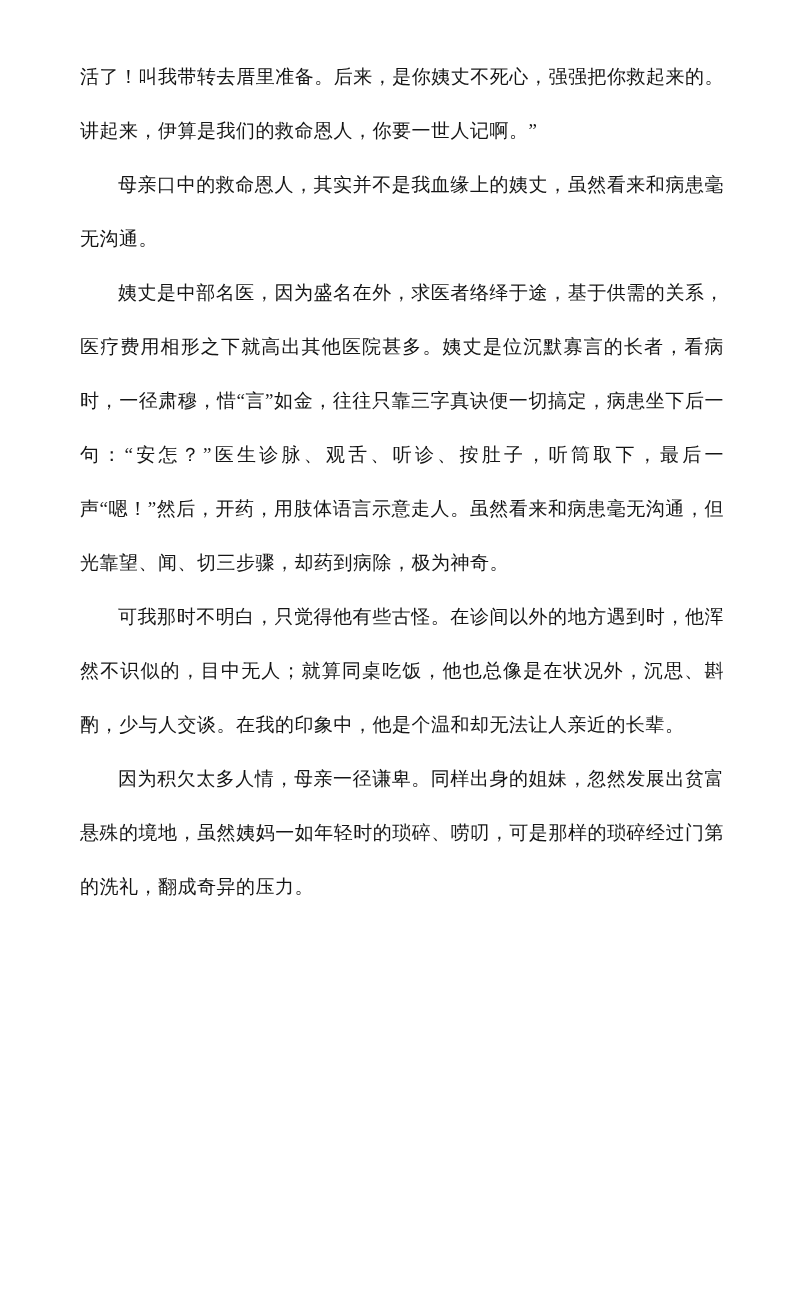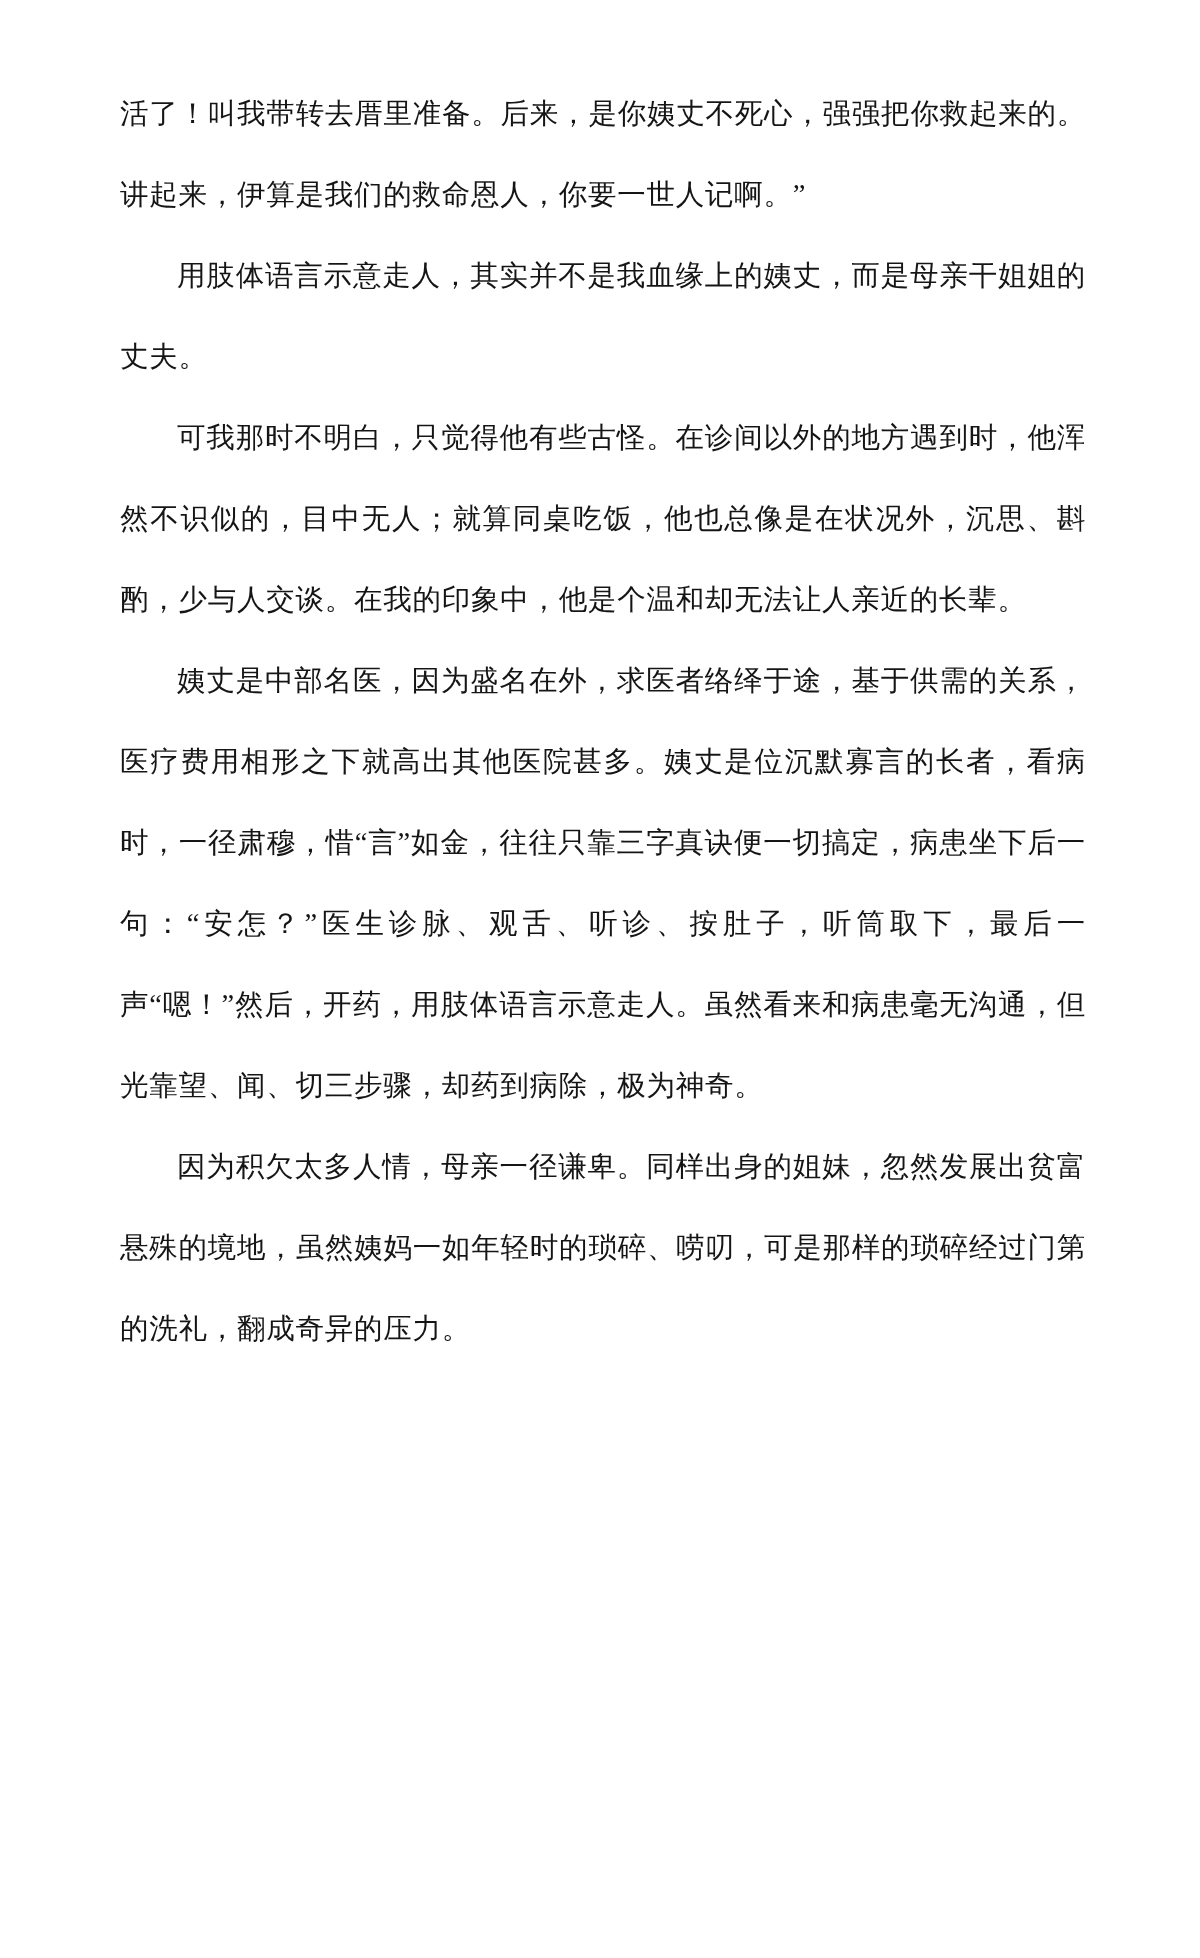--- a/index.html
+++ b/index.html
@@ -30,18 +30,18 @@
   }
   .page p.indent {
     text-indent: 2em;
   }
 </style>
 </head>
 <body>
 
 <div class="page">
   <p>活了！叫我带转去厝里准备。后来，是你姨丈不死心，强强把你救起来的。讲起来，伊算是我们的救命恩人，你要一世人记啊。”</p>
-  <p class="indent">用肢体语言示意走人，其实并不是我血缘上的姨丈，而是母亲干姐姐的丈夫。</p>
+  <p class="indent">母亲口中的救命恩人，其实并不是我血缘上的姨丈，虽然看来和病患毫无沟通。</p>
+  <p class="indent">姨丈是中部名医，因为盛名在外，求医者络绎于途，基于供需的关系，医疗费用相形之下就高出其他医院甚多。姨丈是位沉默寡言的长者，看病时，一径肃穆，惜“言”如金，往往只靠三字真诀便一切搞定，病患坐下后一句：“安怎？”医生诊脉、观舌、听诊、按肚子，听筒取下，最后一声“嗯！”然后，开药，用肢体语言示意走人。虽然看来和病患毫无沟通，但光靠望、闻、切三步骤，却药到病除，极为神奇。</p>
   <p class="indent">可我那时不明白，只觉得他有些古怪。在诊间以外的地方遇到时，他浑然不识似的，目中无人；就算同桌吃饭，他也总像是在状况外，沉思、斟酌，少与人交谈。在我的印象中，他是个温和却无法让人亲近的长辈。</p>
-  <p class="indent">姨丈是中部名医，因为盛名在外，求医者络绎于途，基于供需的关系，医疗费用相形之下就高出其他医院甚多。姨丈是位沉默寡言的长者，看病时，一径肃穆，惜“言”如金，往往只靠三字真诀便一切搞定，病患坐下后一句：“安怎？”医生诊脉、观舌、听诊、按肚子，听筒取下，最后一声“嗯！”然后，开药，用肢体语言示意走人。虽然看来和病患毫无沟通，但光靠望、闻、切三步骤，却药到病除，极为神奇。</p>
   <p class="indent">因为积欠太多人情，母亲一径谦卑。同样出身的姐妹，忽然发展出贫富悬殊的境地，虽然姨妈一如年轻时的琐碎、唠叨，可是那样的琐碎经过门第的洗礼，翻成奇异的压力。</p>
 
 </div>
 
 </body></html>

